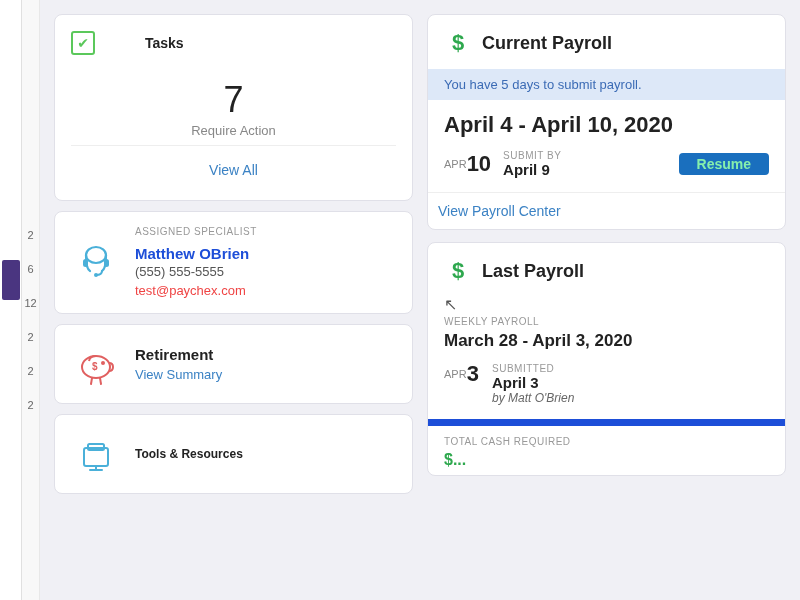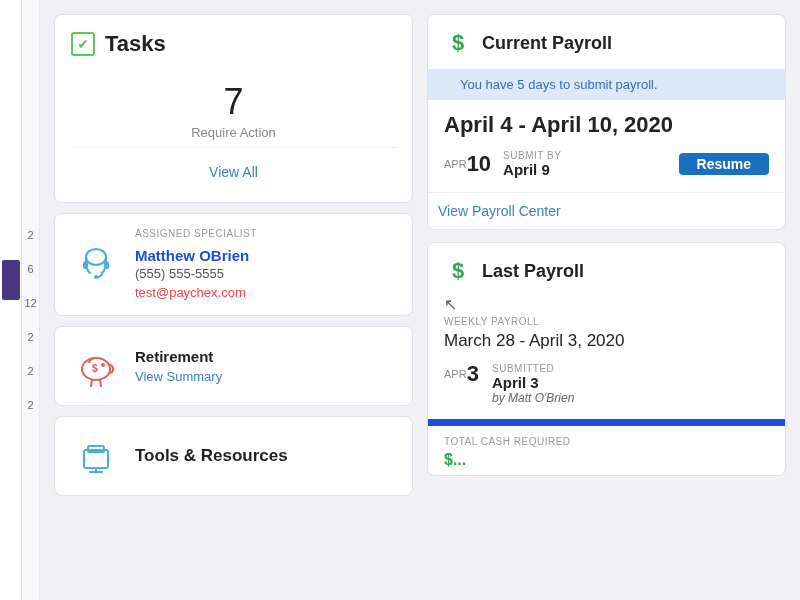--- a/index.html
+++ b/index.html
@@ -97,23 +97,24 @@
       background: #fff;
       border: 2px solid #5bc85b;
       border-radius: 3px;
       display: flex;
       align-items: center;
       justify-content: center;
       color: #5bc85b;
       font-size: 14px;
     }
     .tasks-title {
-      font-size: 22px;
-      font-weight: 600;
-      color: #222;
+      font-size: 14px;
+      font-weight: 600;
+      color: #222;
+      margin-left: 40px;
     }
     .tasks-count-section {
       text-align: center;
       padding: 10px 0 6px;
       border-bottom: 1px solid #eee;
       margin-bottom: 10px;
     }
     .tasks-number {
       font-size: 36px;
       font-weight: 300;
@@ -212,21 +213,21 @@
     }
     .tools-icon {
       width: 50px;
       height: 50px;
       flex-shrink: 0;
       display: flex;
       align-items: center;
       justify-content: center;
     }
     .tools-title {
-      font-size: 17px;
+      font-size: 12px;
       font-weight: 600;
       color: #222;
     }
 
     
     .payroll-card {
       padding: 0;
     }
     .payroll-header {
       display: flex;
@@ -246,21 +247,21 @@
     }
     .payroll-title {
       font-size: 18px;
       font-weight: 600;
       color: #222;
     }
     .payroll-alert {
       background: #dde8f8;
       color: #3b6bb5;
       font-size: 13px;
-      padding: 8px 32px;
+      padding: 8px 16px;
       margin-bottom: 12px;
     }
     .payroll-period {
       font-size: 22px;
       font-weight: 600;
       color: #222;
       padding: 0 16px 12px;
     }
     .payroll-row {
       display: flex;
@@ -294,21 +295,21 @@
       text-transform: uppercase;
       letter-spacing: 0.5px;
     }
     .submit-date {
       font-size: 15px;
       font-weight: 600;
       color: #222;
     }
     .resume-btn {
       background: #1a6fbe;
-      color: #ffffff;
+      color: #86efac;
       border: none;
       border-radius: 4px;
       padding: 3px 18px;
       font-size: 14px;
       font-weight: 600;
       cursor: pointer;
     }
     .payroll-divider {
       border: none;
       border-top: 1px solid #eee;
@@ -335,21 +336,21 @@
     }
     .weekly-tag {
       font-size: 10px;
       color: #999;
       text-transform: uppercase;
       letter-spacing: 0.5px;
       padding: 0 16px 4px;
     }
     .last-period {
       font-size: 17px;
-      font-weight: 400;
+      font-weight: 700;
       color: #222;
       padding: 0 16px 12px;
     }
     .last-payroll-row {
       display: flex;
       align-items: flex-start;
       gap: 12px;
       padding: 0 16px 14px;
     }
     .submitted-label {

